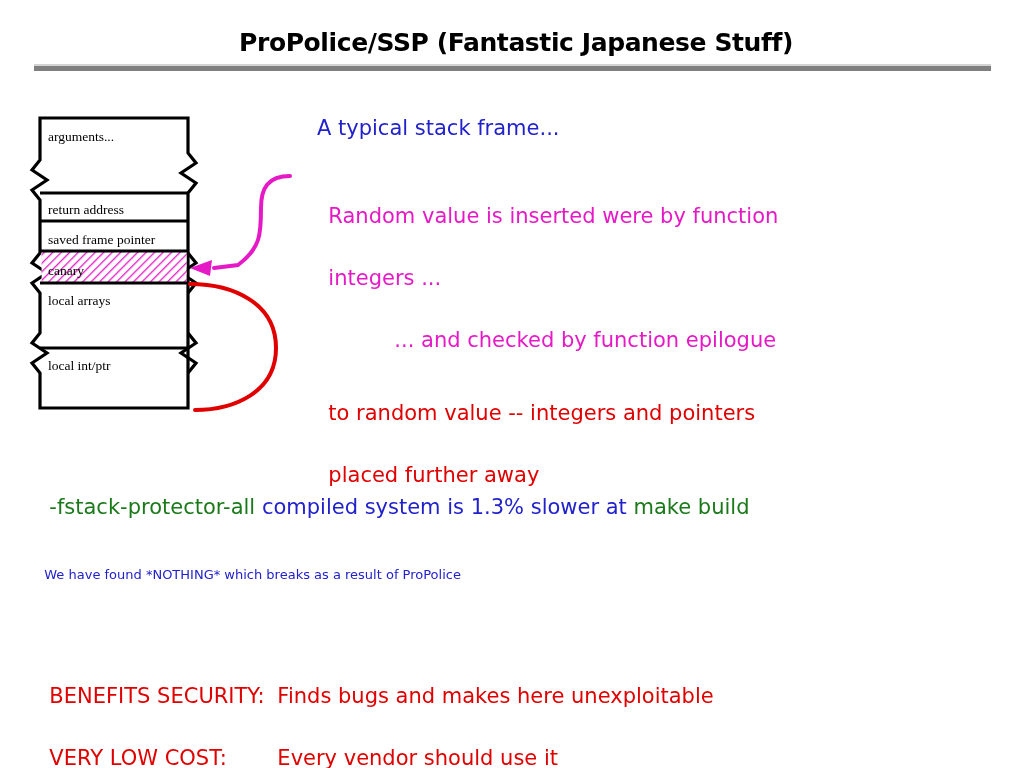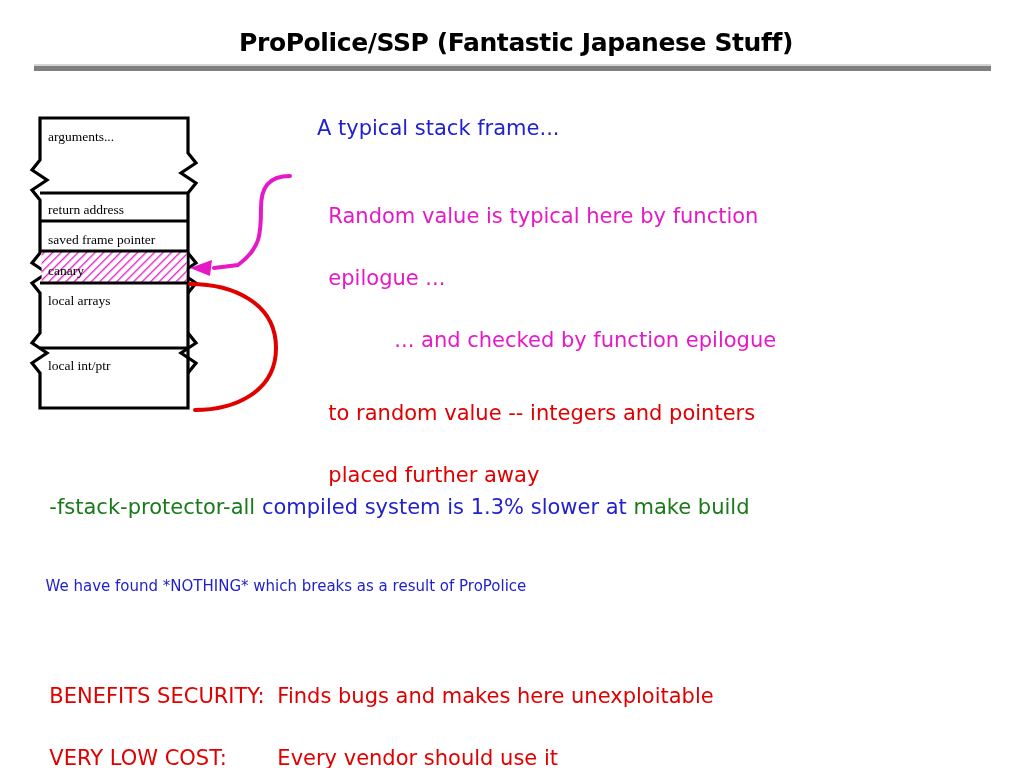--- a/index.html
+++ b/index.html
@@ -71,21 +71,21 @@
 
   #typical-frame-text { left: 317px; top: 114px; font-size: 21px; }
 
   #canary-desc-text   { left: 315px; top: 170px; font-size: 21px; line-height: 31px; }
   #canary-desc-text .indent { padding-left: 66px; display: inline-block; text-align: center; }
 
   #reorder-text       { left: 315px; top: 305px; font-size: 21px; line-height: 31px; }
 
   #perf-text          { left: 36px; top: 465px; font-size: 21px; }
 
-  #nothing-text       { left: 36px; top: 540px; font-size: 15px; line-height: 31px; }
+  #nothing-text       { left: 36px; top: 528px; font-size: 13px; line-height: 31px; }
 
   #benefits-block     { left: 36px; top: 650px; font-size: 21px; line-height: 31px; }
   .bcol1 { display: inline-block; width: 228px; }
 </style>
 </head>
 <body>
 
 <div class="slide-title">ProPolice/SSP (Fantastic Japanese Stuff)</div>
 <div class="title-rule"></div>
 
@@ -129,22 +129,22 @@
     <path d="M 272 68 C 250 68 243 80 243 100 C 243 125 243 140 220 157 L 196 160" fill="none" stroke="#e619c6" stroke-width="4" stroke-linecap="round"></path>
     <path d="M 172 160 L 194 152 L 192 168 Z" fill="#e619c6"></path>
 
     <path d="M 172 176 C 215 176 258 195 258 240 C 258 285 215 302 177 302" fill="none" stroke="#e00000" stroke-width="4" stroke-linecap="round"></path>
   </svg>
 </div>
 
 <div class="txt blue" id="typical-frame-text">A typical stack frame...</div>
 
 <div class="txt magenta" id="canary-desc-text">
-  <span>Random value is typical here by function</span><br>
-  <span>epilogue ...</span><br>
+  <span>Random value is inserted were by function</span><br>
+  <span>integers ...</span><br>
   <span class="indent">... and checked by function epilogue</span>
 </div>
 
 <div class="txt red" id="reorder-text">
   <br>
   <span>to random value -- integers and pointers</span><br>
   <span>placed further away</span>
 </div>
 
 <div class="txt" id="perf-text">

